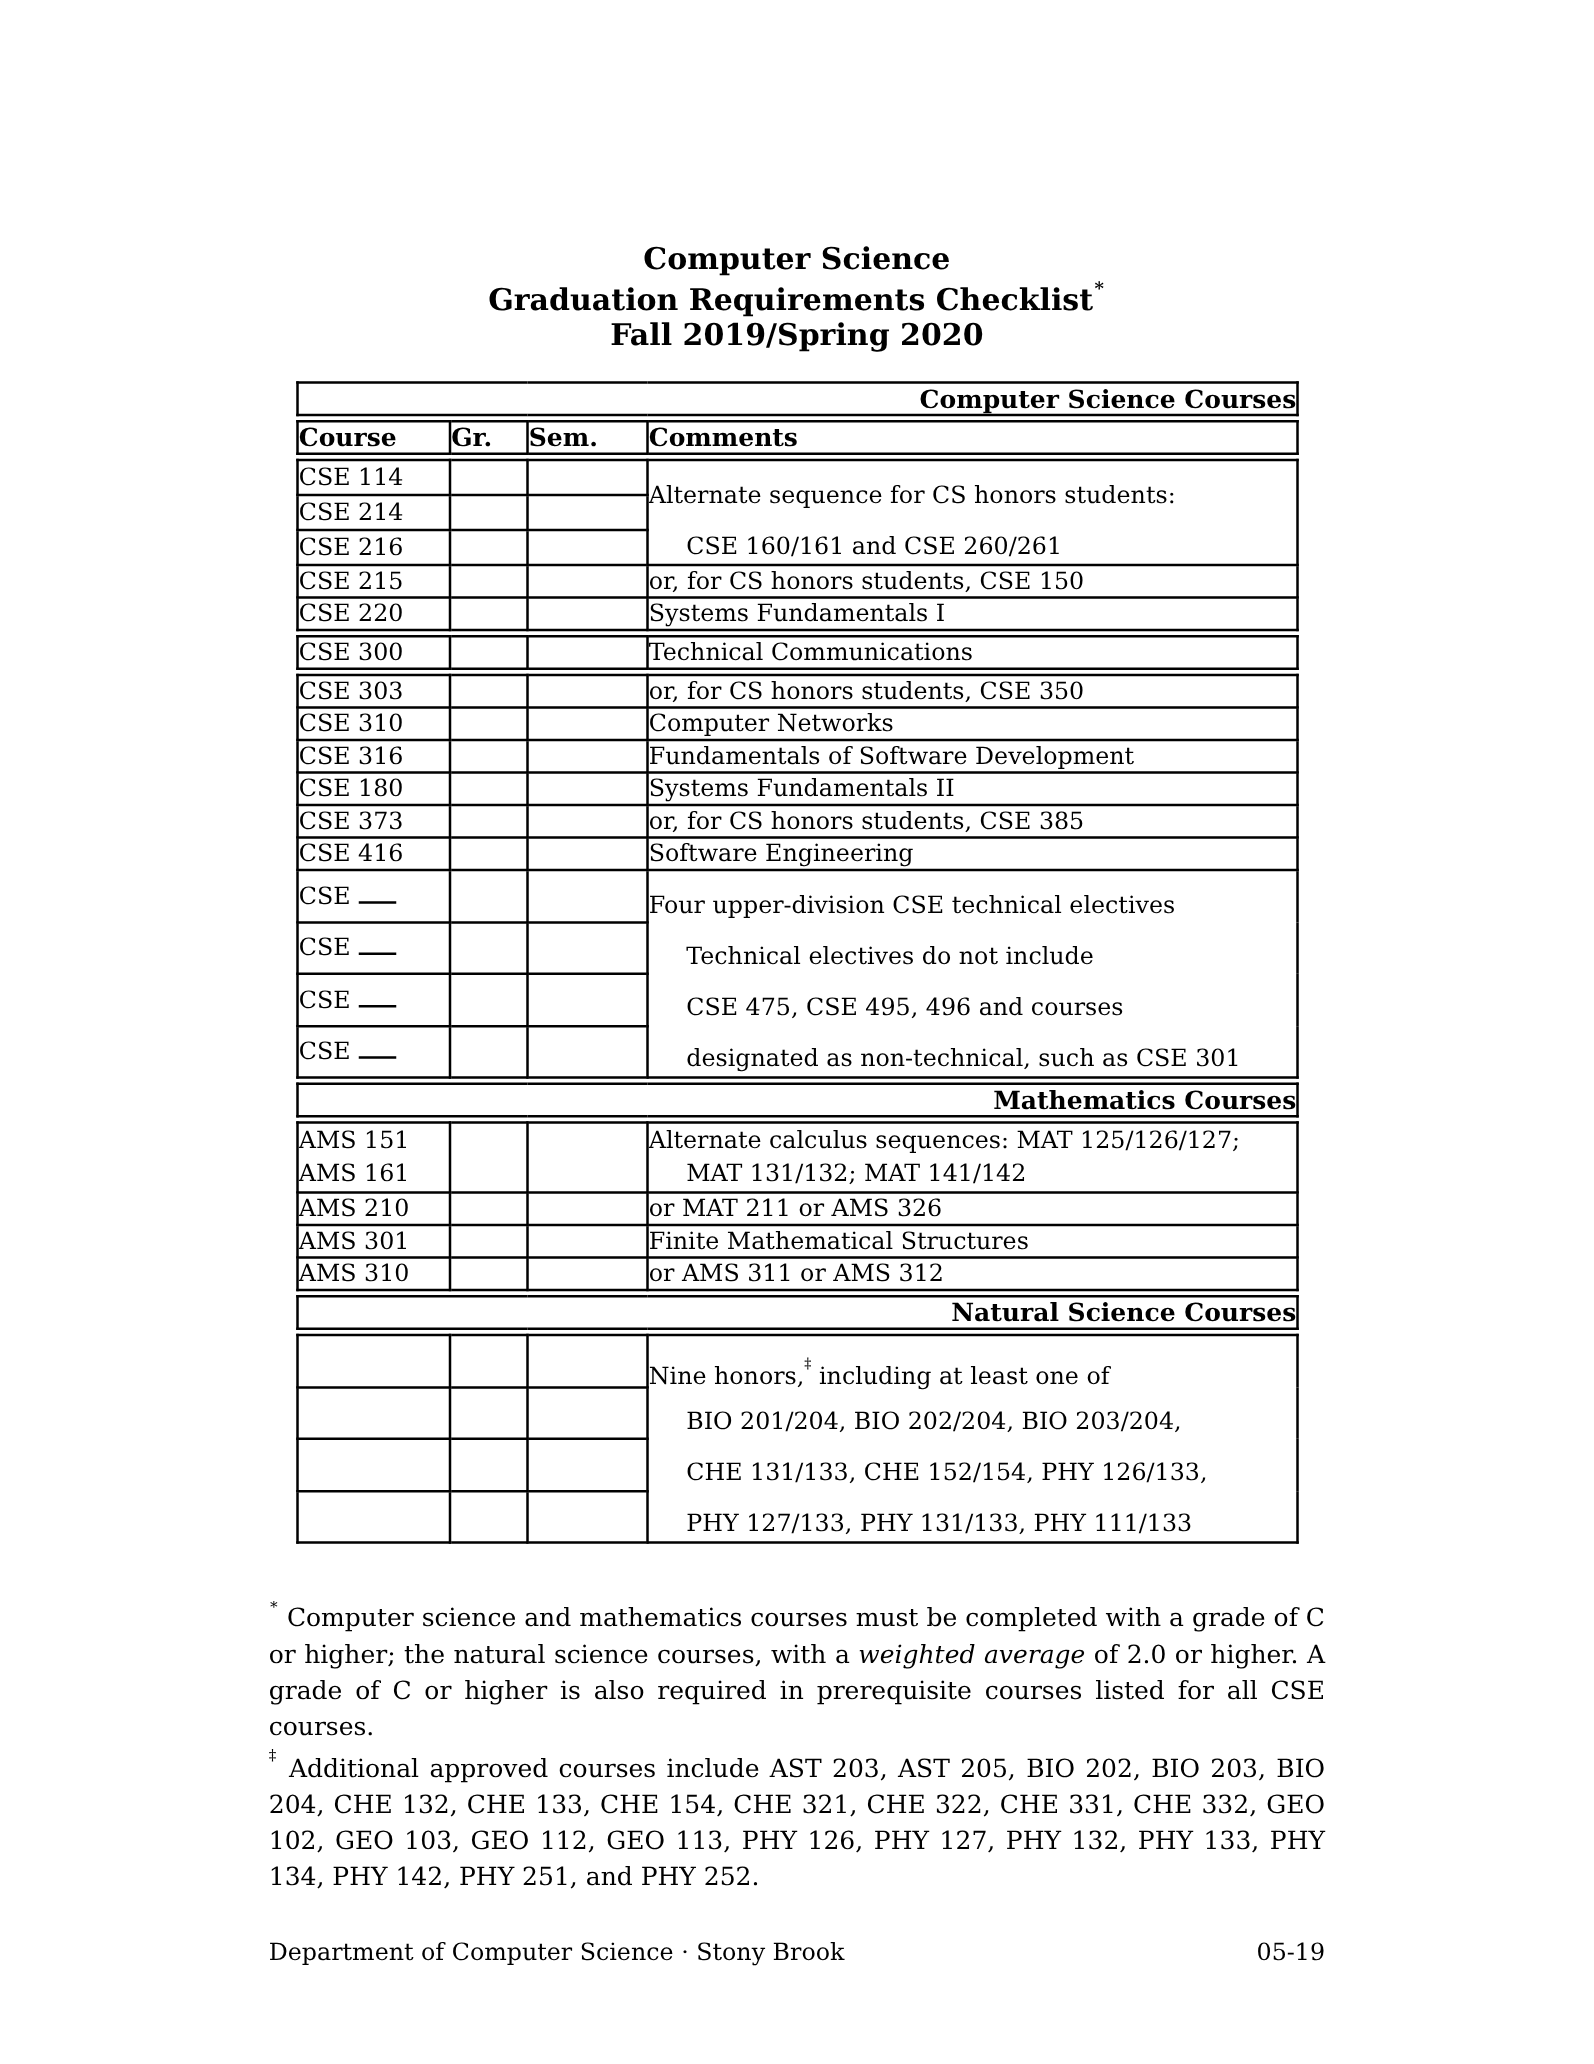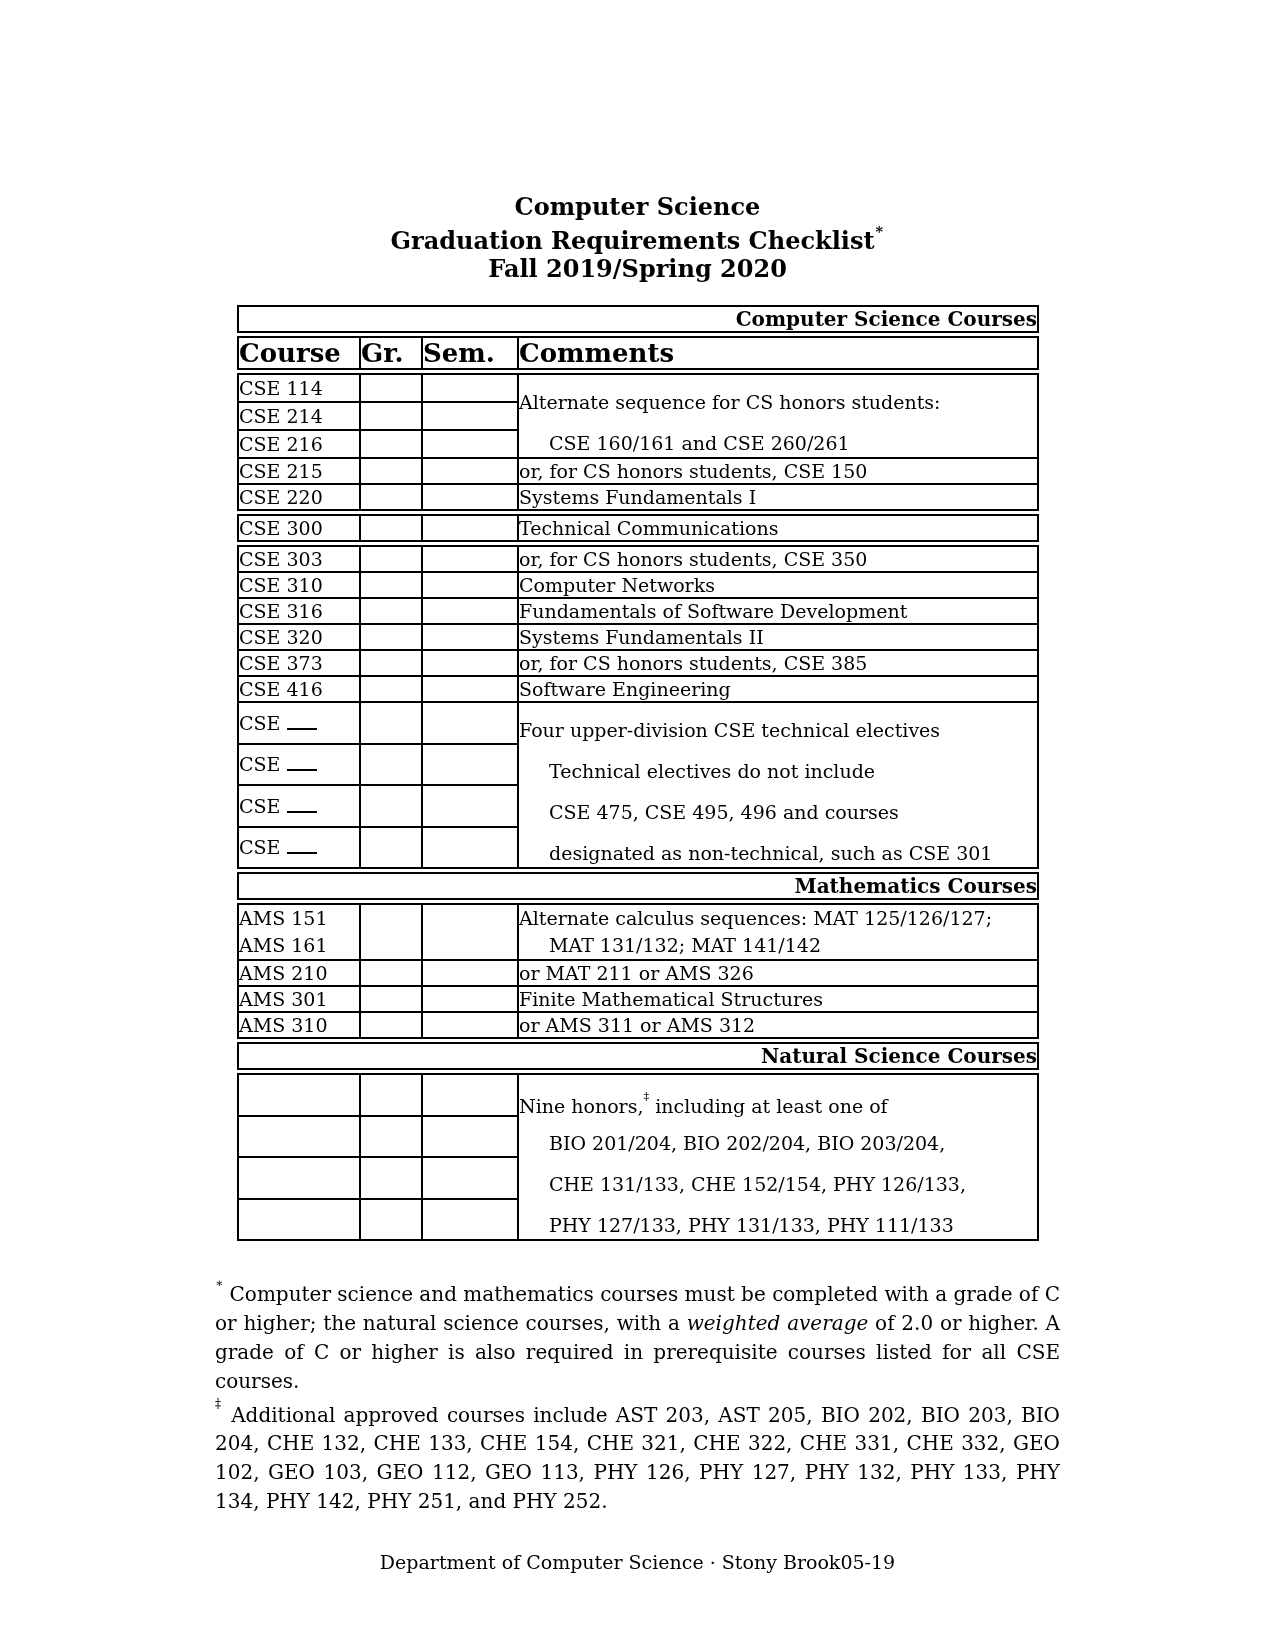--- a/index.html
+++ b/index.html
@@ -31,21 +31,21 @@
     height: 26px; padding: 0;
     vertical-align: middle;
     overflow: hidden; white-space: nowrap;
   }
   col.w-course { width: 122px; }
   col.w-gr     { width: 62px;  }
   col.w-sem    { width: 96px;  }
   col.w-com    { width: 520px; }
 
   td.c-course, th.c-course { padding-left: 12px; }
-  th { text-align: left; font-weight: bold; font-size: 26px; }
+  th { text-align: left; font-weight: bold; font-size: 20px; }
   th.c-gr, th.c-sem { padding-left: 12px; }
   td.c-com, th.c-com { border-left: 6px double #000000; padding-left: 12px; }
   td.sec { text-align: right; font-weight: bold; font-size: 20px; height: 27px; }
 
   td.multirow { vertical-align: top; }
   td.multirow .cline { height: 28px; line-height: 28px; margin-top: 13px; }
   td.tallcell .cline27 { height: 27px; line-height: 27px; }
   .indent { padding-left: 30px; }
   tr.tall td { height: 54px; }
 
@@ -59,21 +59,21 @@
   
   .footnotes {
     position: absolute; top: 1264px; left: 215px; width: 845px;
     font-size: 20px; line-height: 29px; text-align: justify; margin-top: 11px;
   }
   .footnotes em { font-style: italic; }
 
   
   .page-footer {
     position: absolute; top: 1551px; left: 215px; width: 845px;
-    display: flex; justify-content: center;
+    display: flex; justify-content: space-between;
     font-size: 19px;
   }
 </style>
 </head>
 <body>
 
 <div class="page">
 
   <div class="title-block">
     <div>Computer Science</div>
@@ -193,21 +193,21 @@
         <td class="c-sem"></td>
         <td class="c-com">Computer Networks</td>
       </tr>
       <tr>
         <td class="c-course">CSE 316</td>
         <td class="c-gr"></td>
         <td class="c-sem"></td>
         <td class="c-com">Fundamentals of Software Development</td>
       </tr>
       <tr>
-        <td class="c-course">CSE 320</td>
+        <td class="c-course">CSE 180</td>
         <td class="c-gr"></td>
         <td class="c-sem"></td>
         <td class="c-com">Systems Fundamentals II</td>
       </tr>
       <tr>
         <td class="c-course">CSE 373</td>
         <td class="c-gr"></td>
         <td class="c-sem"></td>
         <td class="c-com">or, for CS honors students, CSE 385</td>
       </tr>

